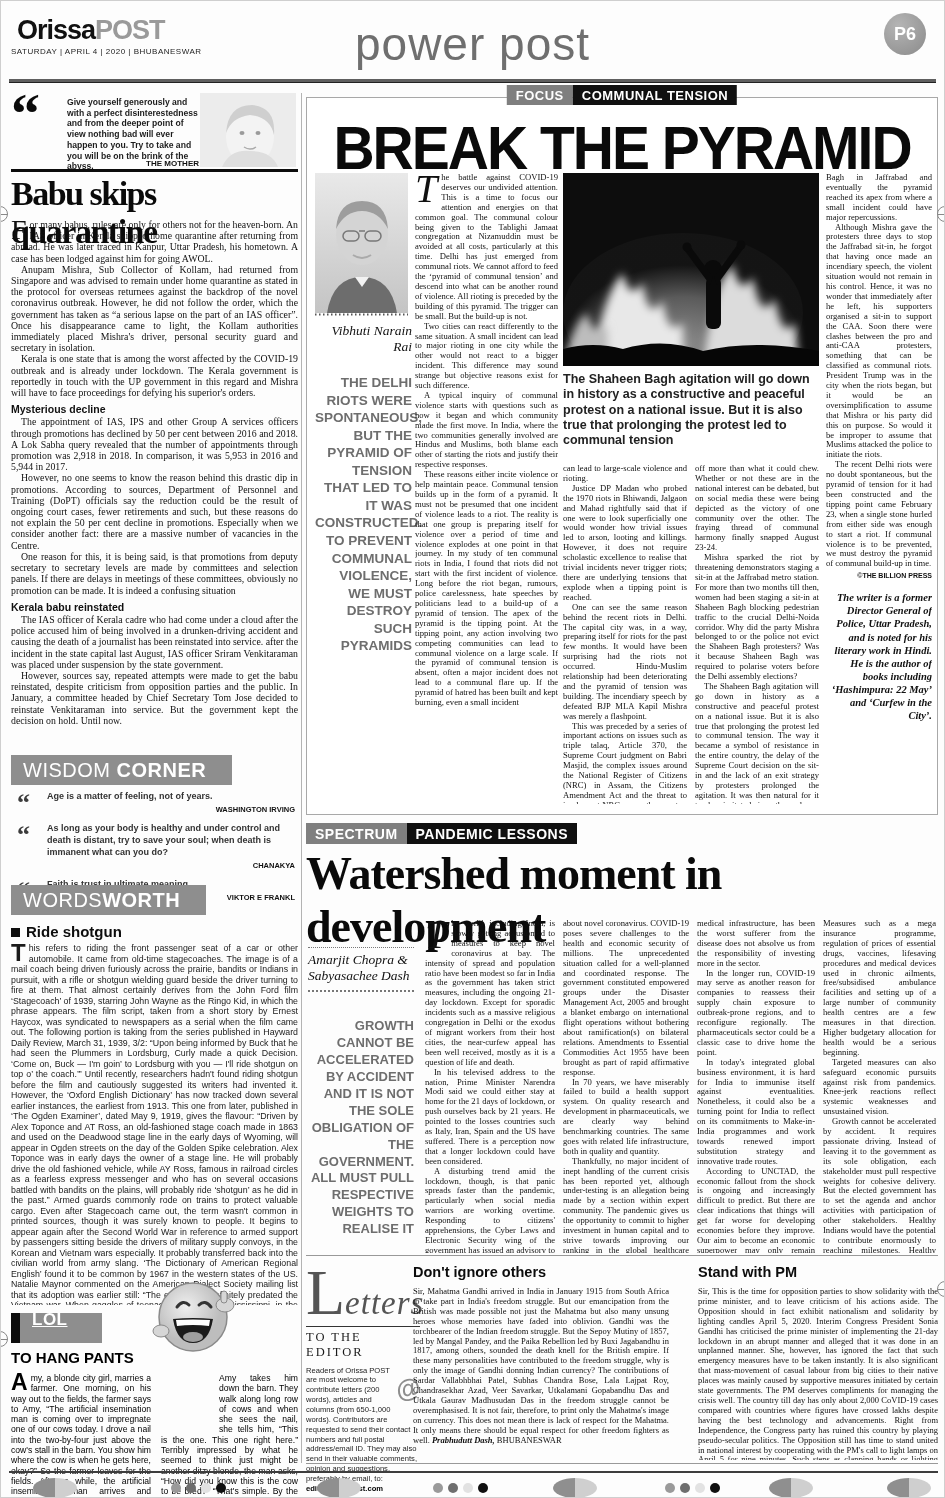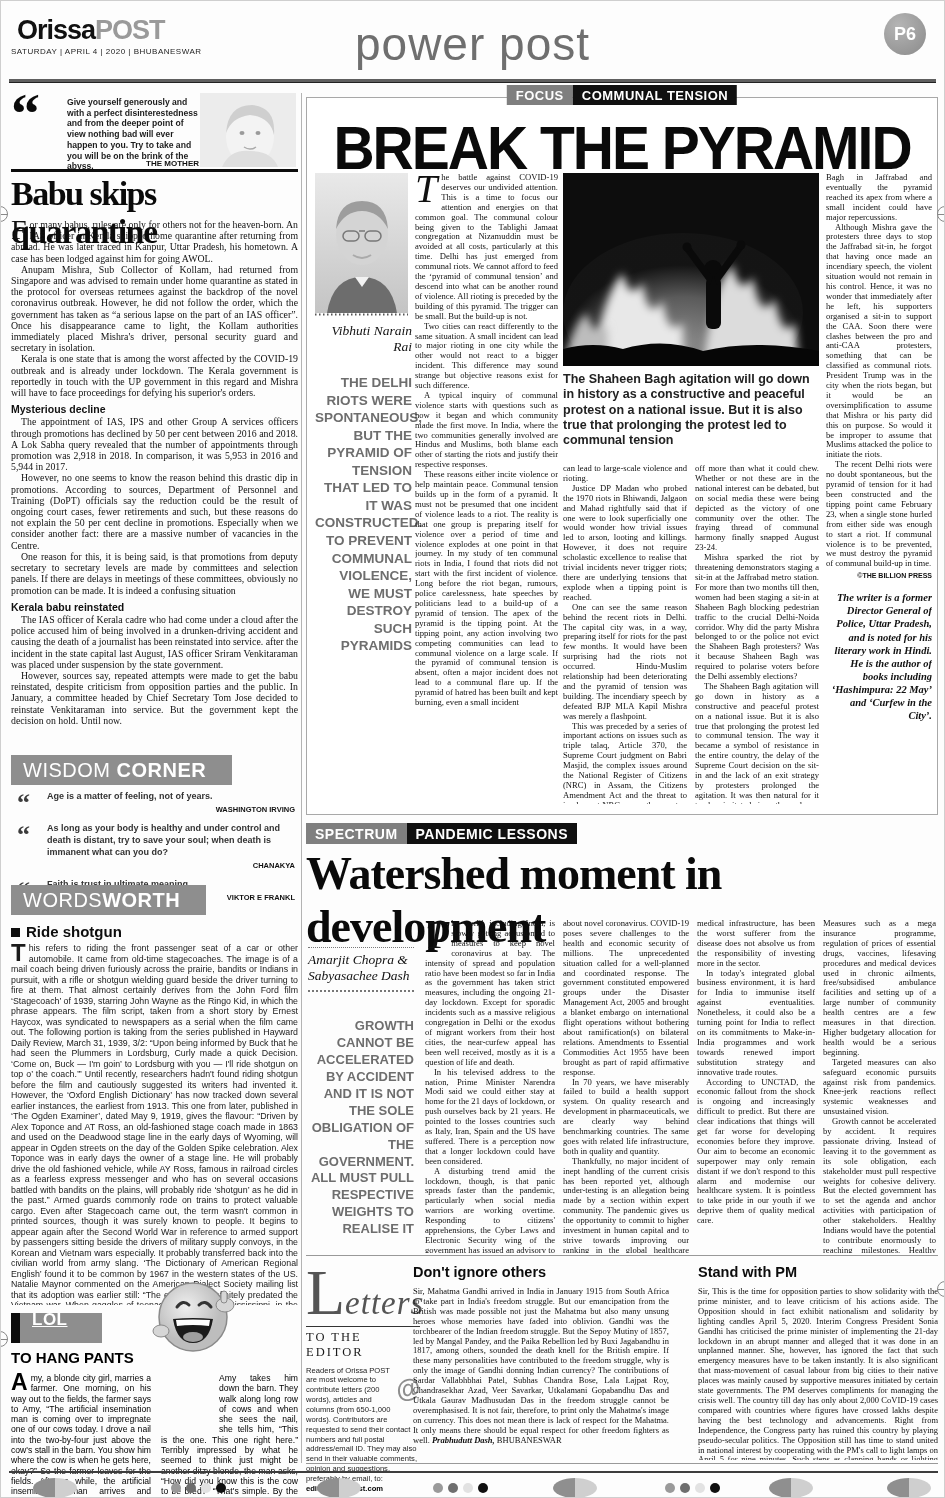--- a/index.html
+++ b/index.html
@@ -350,20 +350,21 @@
     <p>In his televised address to the nation, Prime Minister Narendra Modi said we could either stay at home for the 21 days of lockdown, or push ourselves back by 21 years. He pointed to the losses countries such as Italy, Iran, Spain and the US have suffered. There is a perception now that a longer lockdown could have been considered.</p>
     <p>A disturbing trend amid the lockdown, though, is that panic spreads faster than the pandemic, particularly when social media warriors are working overtime. Responding to citizens' apprehensions, the Cyber Laws and Electronic Security wing of the government has issued an advisory to curb misinformation</p>
   </div>
   <div class="ncol scol scol2">
     <p class="noind">about novel coronavirus. COVID-19 poses severe challenges to the health and economic security of millions. The unprecedented situation called for a well-planned and coordinated response. The government constituted empowered groups under the Disaster Management Act, 2005 and brought a blanket embargo on international flight operations without bothering about ramification(s) on bilateral relations. Amendments to Essential Commodities Act 1955 have been brought as part of rapid affirmative response.</p>
     <p>In 70 years, we have miserably failed to build a health support system. On quality research and development in pharmaceuticals, we are clearly way behind benchmarking countries. The same goes with related life infrastructure, both in quality and quantity.</p>
     <p>Thankfully, no major incident of inept handling of the current crisis has been reported yet, although under-testing is an allegation being made by a section within expert community. The pandemic gives us the opportunity to commit to higher investment in human capital and to strive towards improving our ranking in the global healthcare index. That Italy, known for its advanced</p>
   </div>
   <div class="ncol scol scol3">
     <p class="noind">medical infrastructure, has been the worst sufferer from the disease does not absolve us from the responsibility of investing more in the sector.</p>
+    <p>In the longer run, COVID-19 may serve as another reason for companies to reassess their supply chain exposure to outbreak-prone regions, and to reconfigure regionally. The pharmaceuticals sector could be a classic case to drive home the point.</p>
     <p>In today's integrated global business environment, it is hard for India to immunise itself against eventualities. Nonetheless, it could also be a turning point for India to reflect on its commitments to Make-in-India programmes and work towards renewed import substitution strategy and innovative trade routes.</p>
     <p>According to UNCTAD, the economic fallout from the shock is ongoing and increasingly difficult to predict. But there are clear indications that things will get far worse for developing economies before they improve. Our aim to become an economic superpower may only remain distant if we don't respond to this alarm and modernise our healthcare system. It is pointless to take pride in our youth if we deprive them of quality medical care.</p>
   </div>
   <div class="ncol scol scol4">
     <p class="noind">Measures such as a mega insurance programme, regulation of prices of essential drugs, vaccines, lifesaving procedures and medical devices used in chronic ailments, free/subsidised ambulance facilities and setting up of a large number of community health centres are a few measures in that direction. Higher budgetary allocation for health would be a serious beginning.</p>
     <p>Targeted measures can also safeguard economic pursuits against risk from pandemics. Knee-jerk reactions reflect systemic weaknesses and unsustained vision.</p>
     <p>Growth cannot be accelerated by accident. It requires passionate driving. Instead of leaving it to the government as its sole obligation, each stakeholder must pull respective weights for cohesive delivery. But the elected government has to set the agenda and anchor activities with participation of other stakeholders. Healthy Indians would have the potential to contribute enormously to reaching milestones. Healthy India means mighty India.</p>
 
   </div>
 

